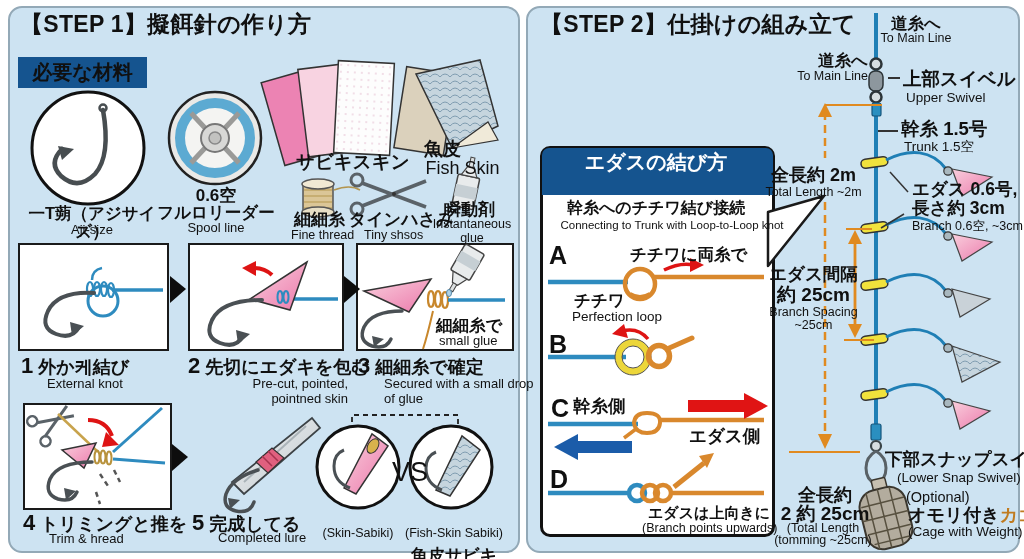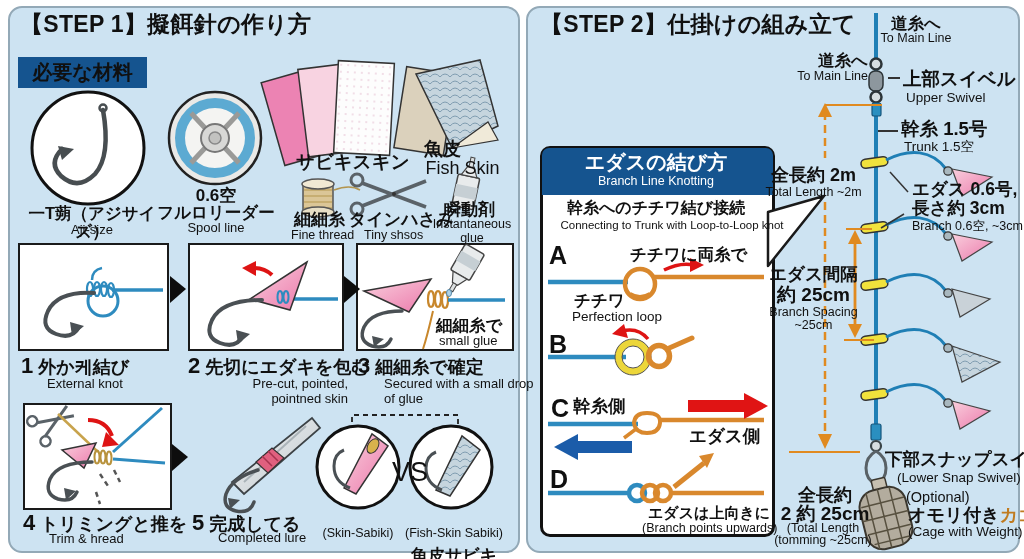--- a/index.html
+++ b/index.html
@@ -386,21 +386,20 @@
   <div class="t f14" style="left:897px;top:470px;">(Lower Snap Swivel)</div>
   <div class="t b ctr f18" style="left:786px;top:485px;width:78px;">全長約</div>
   <div class="t b ctr f19" style="left:778px;top:503px;width:94px;">2 約 25cm</div>
   <div class="t ctr f12" style="left:773px;top:521px;width:100px;">(Total Length</div>
   <div class="t ctr f12" style="left:768px;top:533px;width:110px;">(tomming ~25cm)</div>
   <div class="t" style="left:906px;top:489px;font-size:14.5px;">(Optional)</div>
   <div class="t b f18" style="left:908px;top:505px;"><span>オモリ付き</span><span class="orange">カゴ</span></div>
   <div class="t f14" style="left:908px;top:524px;">(Cage with Weight)</div>
 
   <div class="t b ctr wt f20" style="left:540px;top:151px;width:232px;">エダスの結び方</div>
-  <div class="t ctr wt f12" style="left:540px;top:174px;width:232px;">Branch Line Knotting</div>
   <div class="t b ctr f16" style="left:540px;top:199px;width:232px;">幹糸へのチチワ結び接続</div>
   <div class="t ctr f11" style="left:538px;top:219px;width:236px;">Connecting to Trunk with Loop-to-Loop knot</div>
   <div class="t" style="left:549px;top:241px;font-size:25px;font-weight:800;">A</div>
   <div class="t b" style="left:630px;top:245px;font-size:16.5px;">チチワに両糸で</div>
   <div class="t b" style="left:574px;top:291px;font-size:16.5px;">チチワ</div>
   <div class="t f14" style="left:572px;top:309px;">Perfection loop</div>
   <div class="t" style="left:549px;top:330px;font-size:25px;font-weight:800;">B</div>
   <div class="t" style="left:551px;top:394px;font-size:25px;font-weight:800;">C</div>
   <div class="t b" style="left:573px;top:397px;font-size:17.5px;">幹糸側</div>
   <div class="t b" style="left:689px;top:427px;font-size:17.5px;">エダス側</div>

